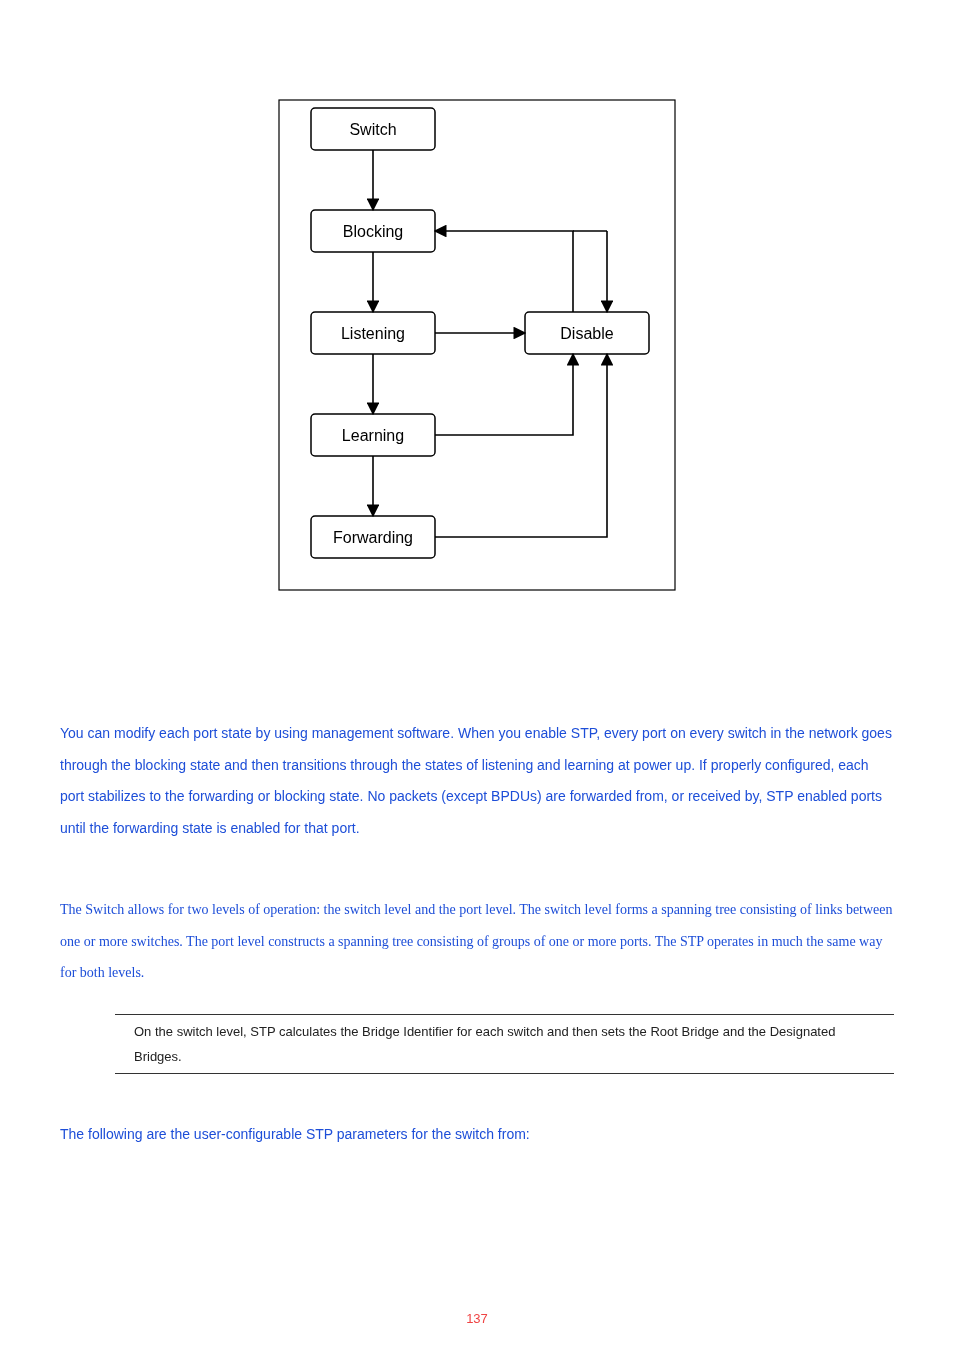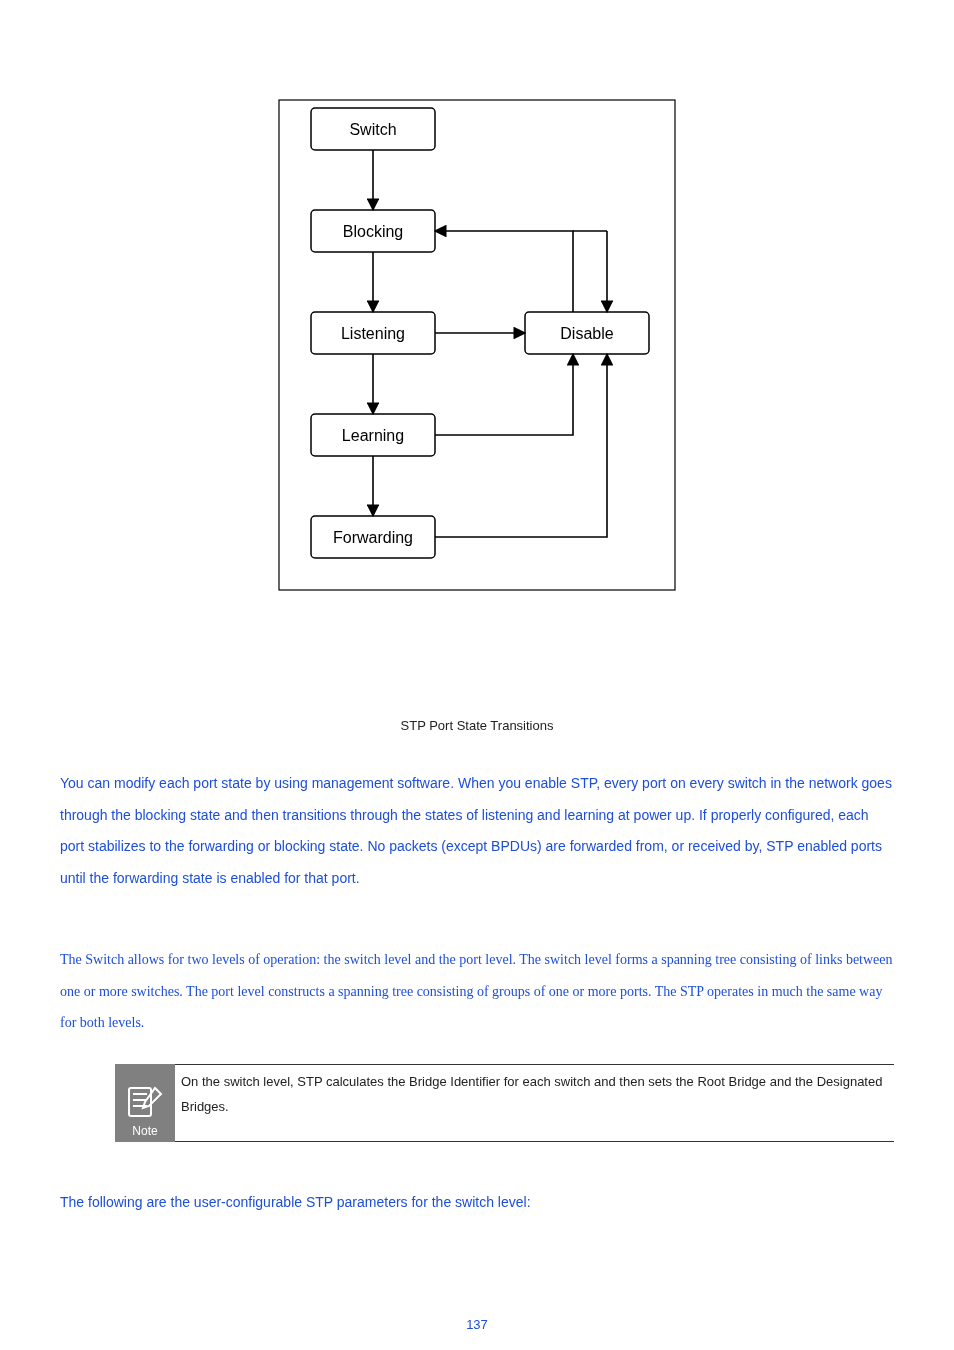--- a/index.html
+++ b/index.html
@@ -69,29 +69,29 @@
     font-size: 12px;
     margin-top: 2px;
   }
   .note-text {
     flex: 1;
     border-top: 1px solid #333;
     border-bottom: 1px solid #333;
     font-size: 13px;
     line-height: 1.95;
     color: #222;
-    padding: 4px 6px;
+    padding: 4px 19px;
     box-sizing: border-box;
   }
   .pagenum {
     text-align: center;
     font-size: 13px;
-    color: #1d4ed8;
+    color: #ef4444;
     position: absolute;
-    bottom: 26px;
+    bottom: 32px;
     left: 0;
     right: 0;
   }
   .box-text {
     font-family: Arial, Helvetica, sans-serif;
     fill: #000;
     font-size: 16px;
   }
 </style>
 </head>
@@ -141,38 +141,27 @@
 
         <polyline points="158,337 296,337 296,256" fill="none" stroke="#000" stroke-width="1.6" marker-end="url(#arrow)"></polyline>
 
         <polyline points="158,439 330,439 330,256" fill="none" stroke="#000" stroke-width="1.6" marker-end="url(#arrow)"></polyline>
 
         <rect x="2" y="2" width="396" height="490" fill="none" stroke="#000" stroke-width="1.2"></rect>
       </svg>
     </div>
   </div>
 
-  <div class="caption">STP Port State Transitions</div>
 
   <div class="para">You can modify each port state by using management software. When you enable STP, every port on every switch in the network goes through the blocking state and then transitions through the states of listening and learning at power up. If properly configured, each port stabilizes to the forwarding or blocking state. No packets (except BPDUs) are forwarded from, or received by, STP enabled ports until the forwarding state is enabled for that port.</div>
 
   <div class="para tight">The Switch allows for two levels of operation: the switch level and the port level. The switch level forms a spanning tree consisting of links between one or more switches. The port level constructs a spanning tree consisting of groups of one or more ports. The STP operates in much the same way for both levels.</div>
 
   <div class="note-block">
-    <div class="note-icon">
-      <svg width="40" height="40" viewBox="0 0 40 40">
-        <rect x="4" y="6" width="22" height="28" rx="2" fill="none" stroke="#fff" stroke-width="2"></rect>
-        <line x1="8" y1="12" x2="22" y2="12" stroke="#fff" stroke-width="2"></line>
-        <line x1="8" y1="18" x2="22" y2="18" stroke="#fff" stroke-width="2"></line>
-        <line x1="8" y1="24" x2="22" y2="24" stroke="#fff" stroke-width="2"></line>
-        <path d="M30 6 L36 12 L24 24 L18 26 L20 20 Z" fill="none" stroke="#fff" stroke-width="2"></path>
-      </svg>
-      <div class="note-icon-label">Note</div>
-    </div>
     <div class="note-text">
       <span>On the switch level, STP calculates the Bridge Identifier for each switch and then sets the Root Bridge and the Designated Bridges.</span><br>
     </div>
   </div>
 
-  <div class="para">The following are the user-configurable STP parameters for the switch level:</div>
+  <div class="para">The following are the user-configurable STP parameters for the switch from:</div>
 
   <div class="pagenum">137</div>
 </div>
 
 </body></html>

